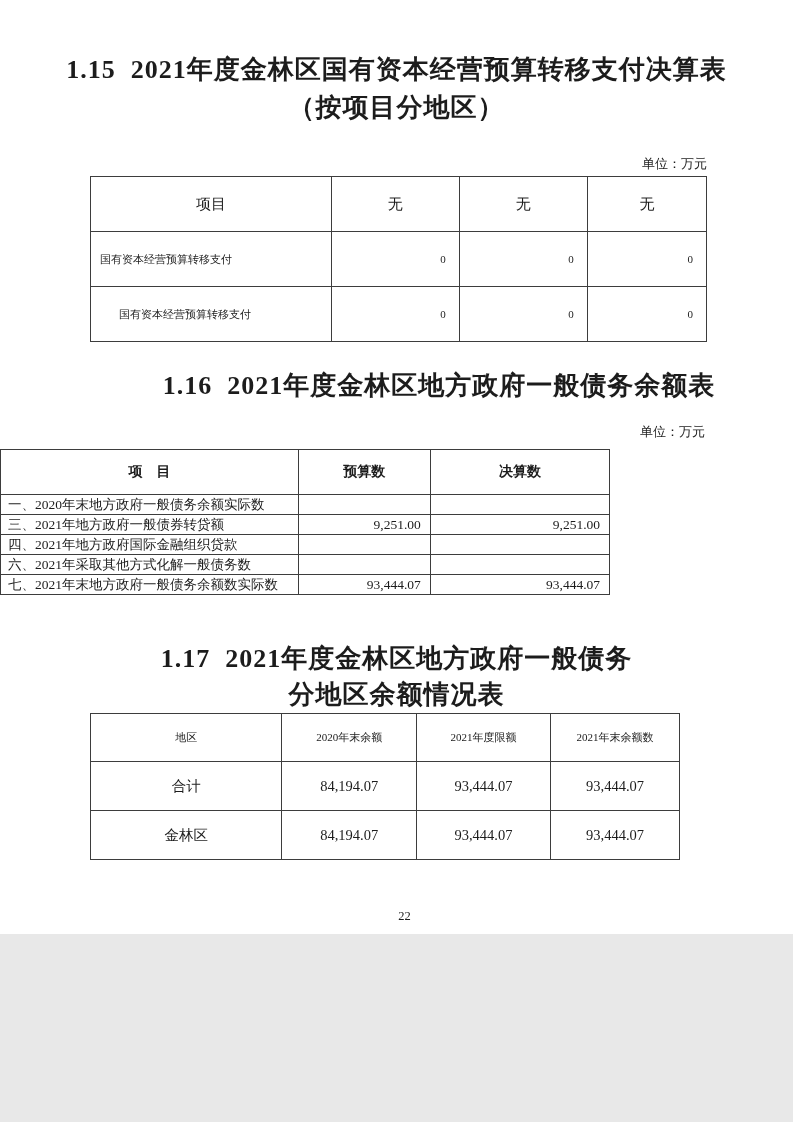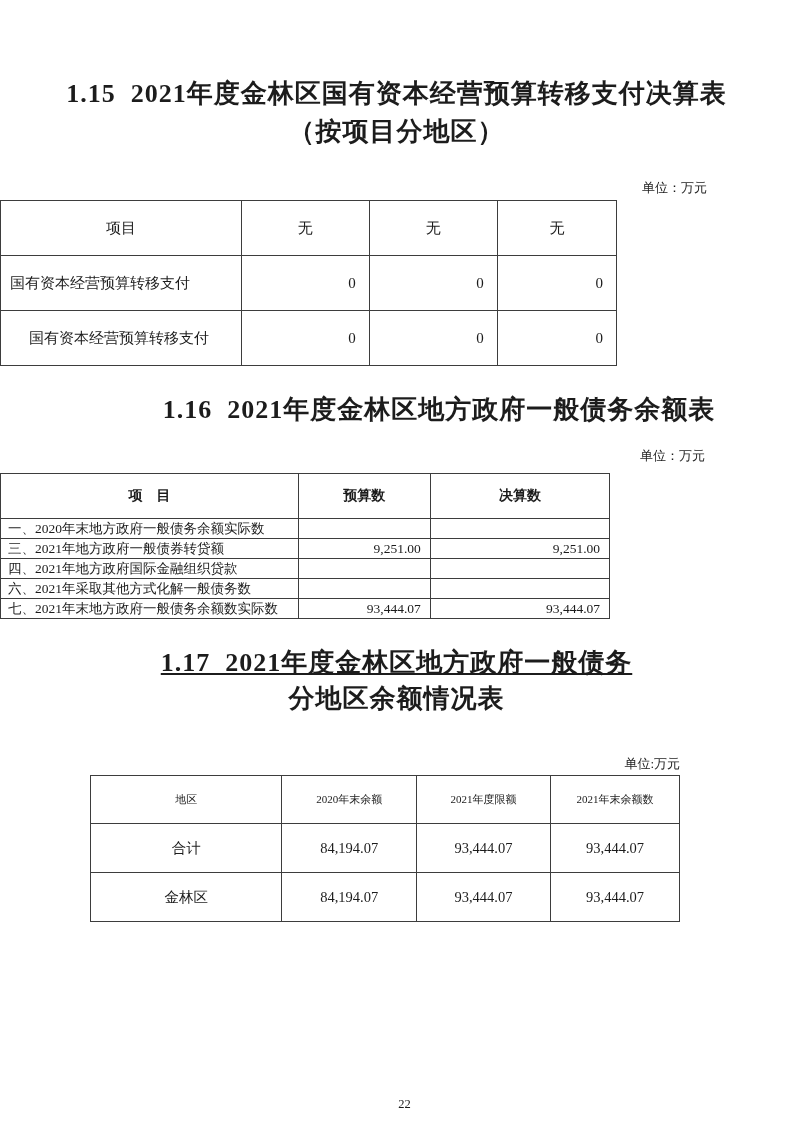--- a/index.html
+++ b/index.html
@@ -1,24 +1,24 @@
 <!DOCTYPE html>
 <html><head>
 <meta charset="utf-8">
 <style>
   html,body { margin:0; padding:0; background:#e8e8e8; }
   .page {
     position:relative;
-    width:793px; height:1122px;
+    width:793px; height:934px;
     margin:0 auto;
     background:#ffffff;
     font-family:"Liberation Serif","DejaVu Serif",serif;
     color:#1c1c1c;
     box-sizing:border-box;
-    padding-top:75px;
+    padding-top:51px;
     overflow:hidden;
   }
   .title {
     font-weight:bold;
     font-size:26px;
     line-height:38px;
     text-align:center;
     margin:0;
     white-space:pre-wrap;
     letter-spacing:1px;
@@ -34,23 +34,23 @@
     line-height:18px;
   }
   .unit-1 { width:617px; margin:28px 0 3px 90px; }
   .unit-2 { width:610px; margin:19px 0 8px 95px; }
   .unit-3 { width:590px; margin:38px 0 2px 90px; }
 
   table { border-collapse:collapse; table-layout:fixed; }
   th, td { border:1px solid #3d3d3d; overflow:hidden; }
 
   
-  .t1 { width:617px; }
+  .t1 { width:617px; margin-left:90px; }
   .t1 th { height:52px; font-weight:normal; font-size:15px; text-align:center; }
-  .t1 td { height:52px; font-size:15px; }
+  .t1 td { height:52px; font-size:11px; }
   .t1 .c1 { width:38.6%; }
   .t1 .c2, .t1 .c3 { width:20.3%; }
   .t1 td.lbl { text-align:left; padding-left:9px; }
   .t1 td.lbl.indent { padding-left:28px; }
   .t1 td.num { text-align:right; padding-right:13px; }
 
   .remark { font-size:13.5px; margin:20px 0 0 100px; line-height:18px; }
 
   
   .t2 { width:610px; }
@@ -150,24 +150,23 @@
         <tr>
           <td class="lbl">七、2021年末地方政府一般债务余额数实际数</td>
           <td class="num">93,444.07</td>
           <td class="num">93,444.07</td>
         </tr>
       </tbody>
     </table>
   </section>
 
   <section>
-    <h1 class="title" style="margin-top:26px; line-height:36px;text-decoration:underline;">1.17  2021年度金林区地方政府一般债务</h1>
+    <h1 class="title" style="margin-top:46px; line-height:36px;">1.17  2021年度金林区地方政府一般债务</h1>
     <h1 class="title" style="line-height:36px;">分地区余额情况表</h1>
 
-    <div class="unit unit-3">单位:万元</div>
 
     <table class="t3">
       <thead>
         <tr>
           <th class="c1">地区</th>
           <th class="c2">2020年末余额</th>
           <th class="c3">2021年度限额</th>
           <th class="c4">2021年末余额数</th>
         </tr>
       </thead>

